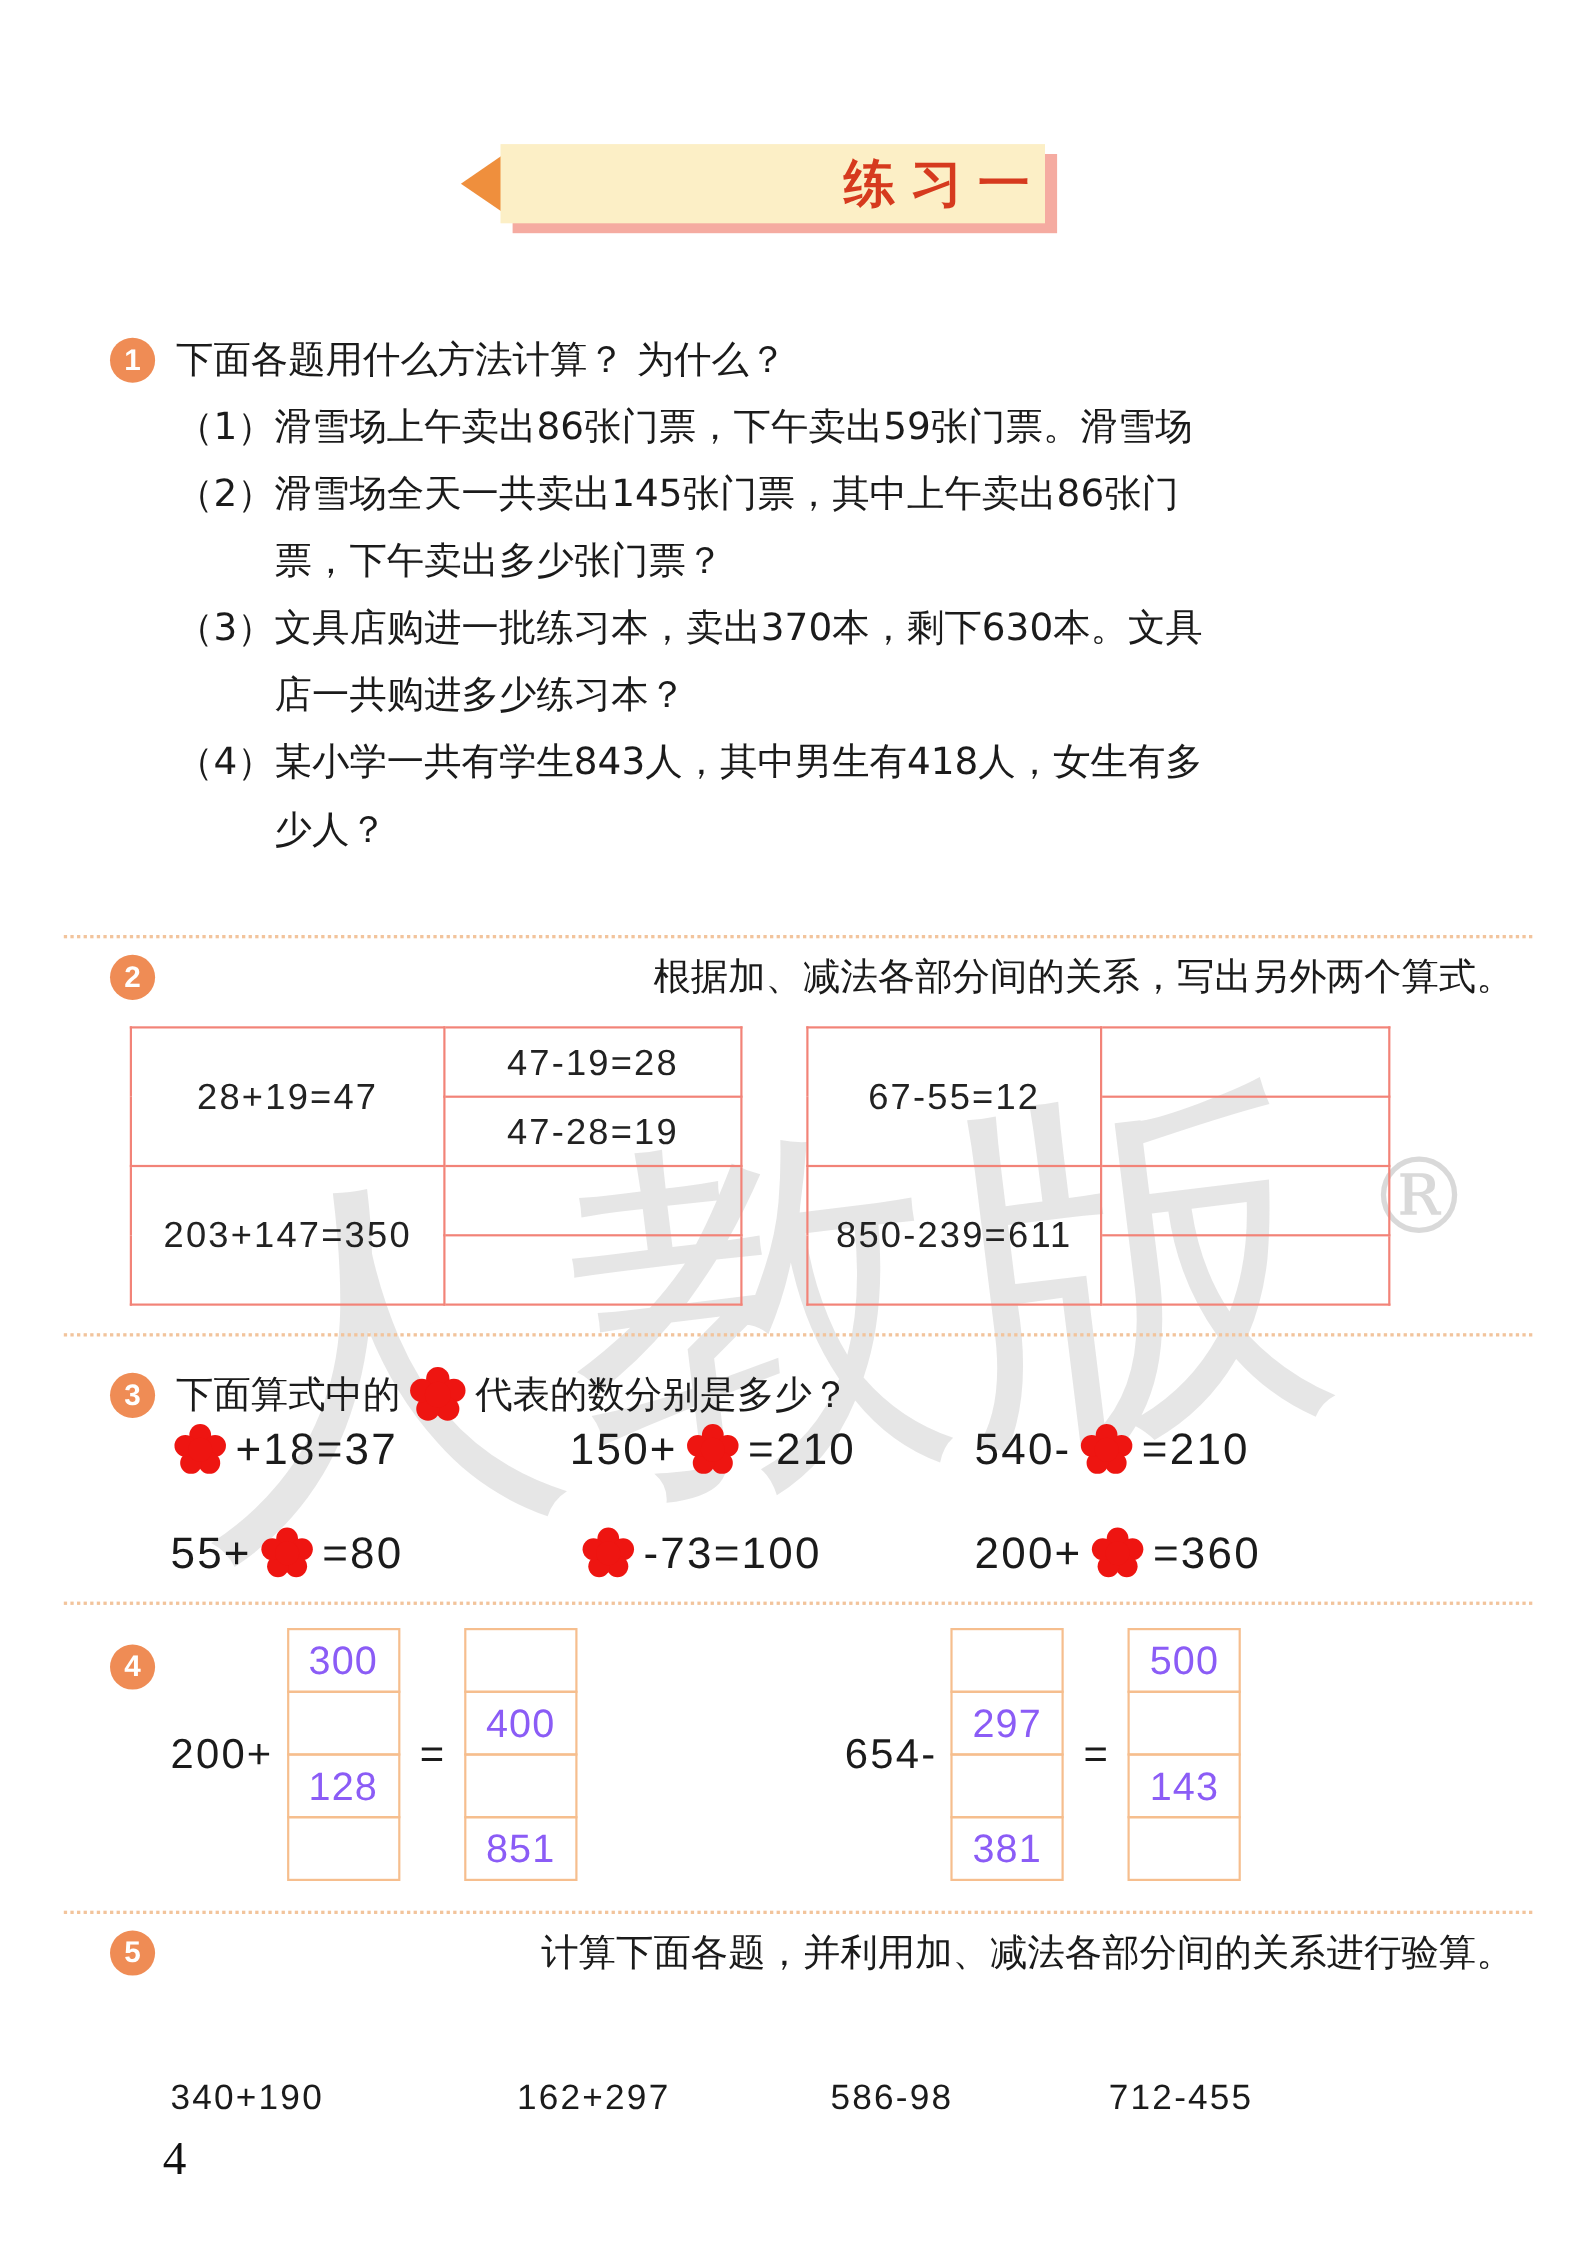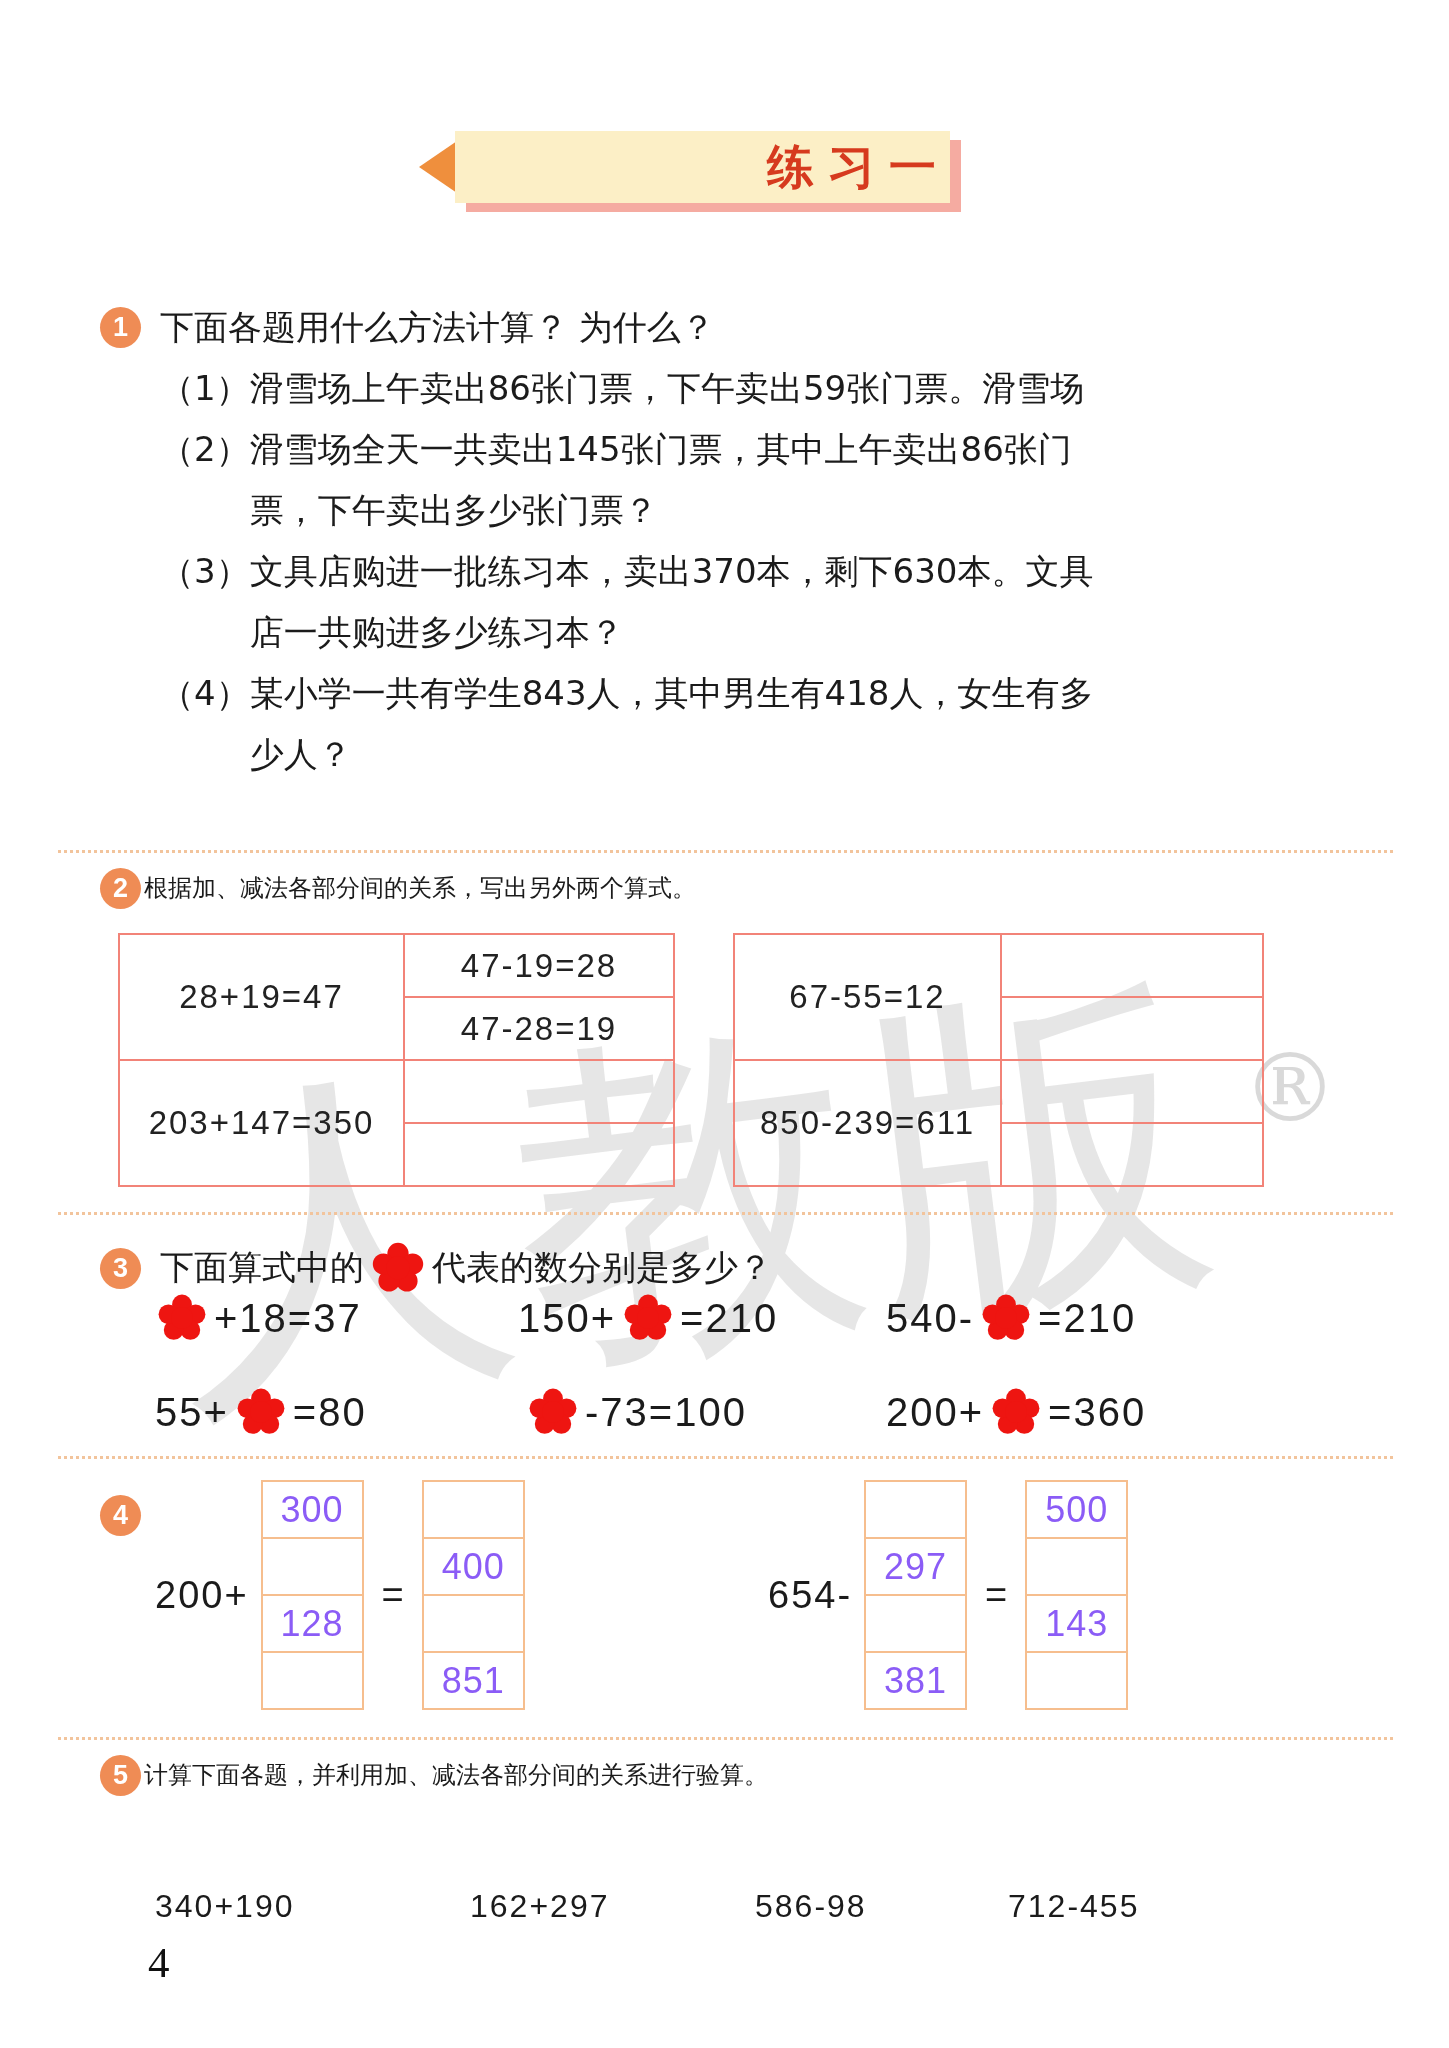--- a/index.html
+++ b/index.html
@@ -46,21 +46,21 @@
     font-family:"Liberation Sans", sans-serif; font-size:27px; font-weight:bold;
   }
   .badge-1 { top:307px; } .badge-2 { top:868px; } .badge-3 { top:1248px; }
   .badge-4 { top:1495px; } .badge-5 { top:1755px; }
 
   
   .p1-text { position:absolute; left:160px; top:297px; width:1215px; font-size:34px; line-height:61px; }
   .sub-item { display:flex; }
   .sub-label { flex:0 0 auto; white-space:nowrap; }
   .sub-text { flex:1 1 auto; }
-  .prompt { position:absolute; left:144px; width:1220px; font-size:24px; line-height:61px; }
+  .prompt { position:absolute; left:156px; width:1220px; font-size:34px; line-height:61px;text-align:right; }
   .p2-prompt { top:858px; }
   .p5-prompt { top:1745px; }
 
   
   .rel-table { position:absolute; border-collapse:collapse; table-layout:fixed; }
   .rel-table td {
     border:2px solid #F28378; height:61px; padding:0;
     text-align:center; vertical-align:middle;
     font-family:"Liberation Sans", sans-serif; font-size:33px; letter-spacing:2px; color:#222;
   }

